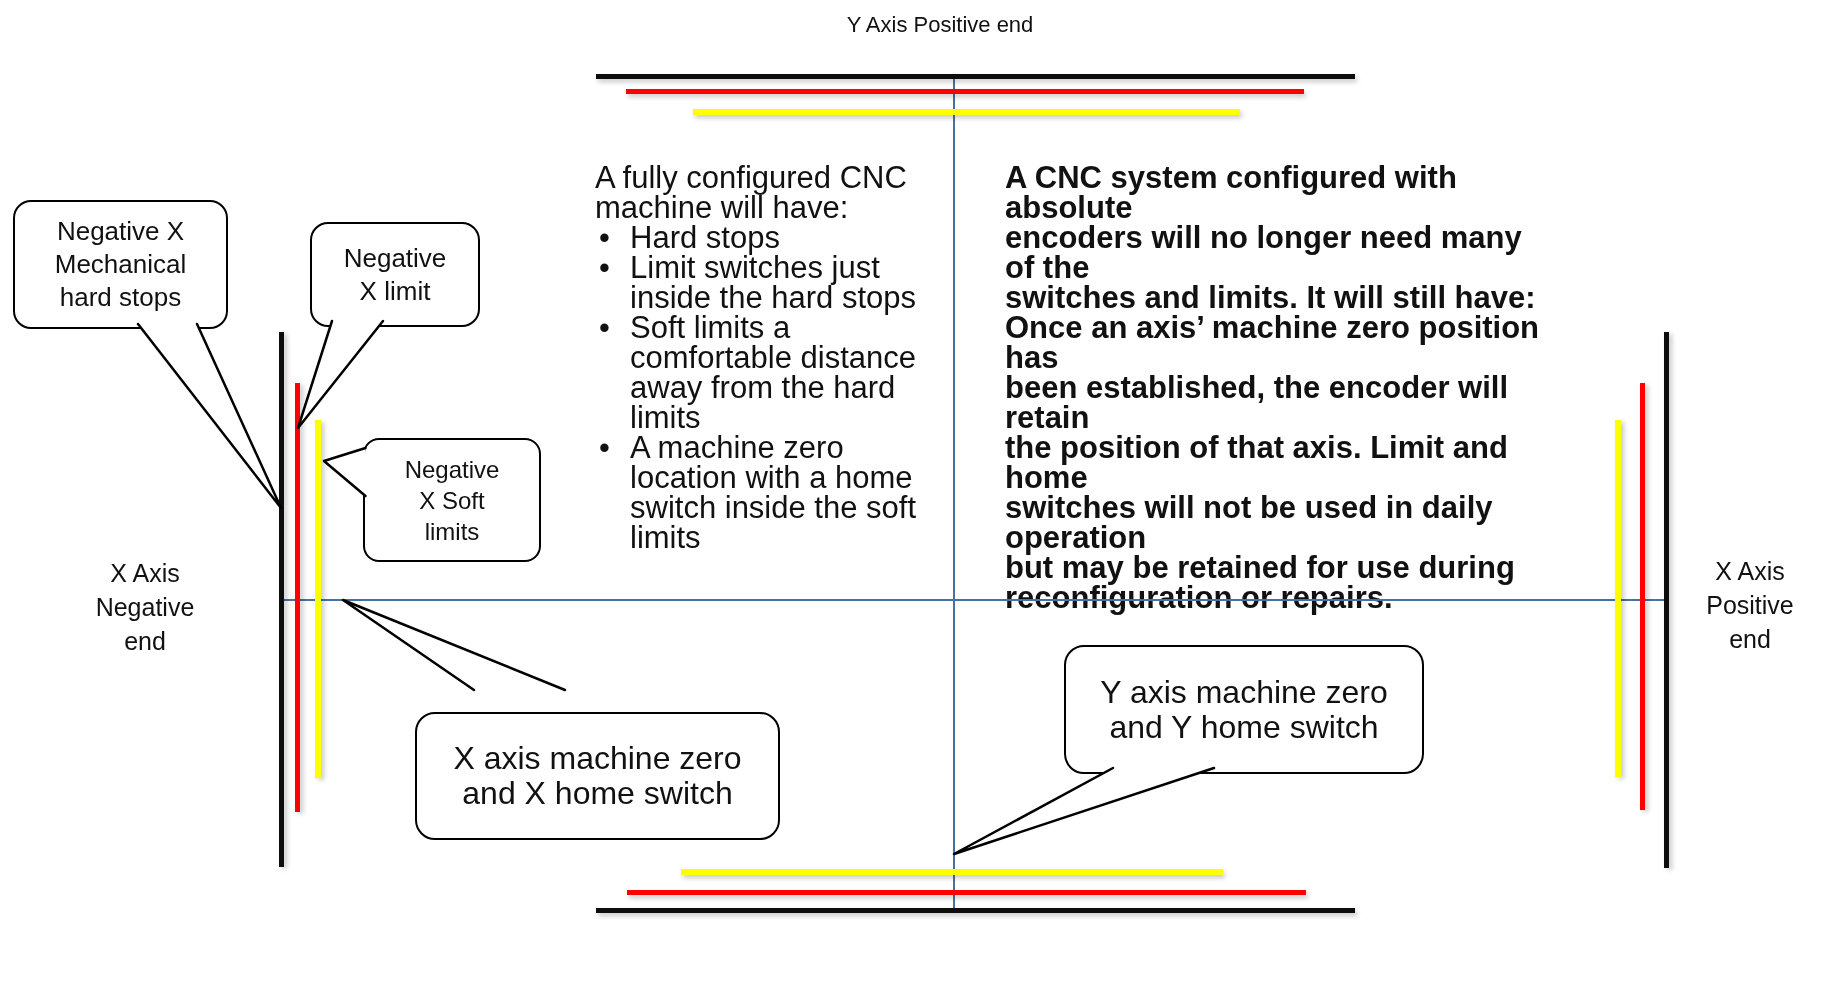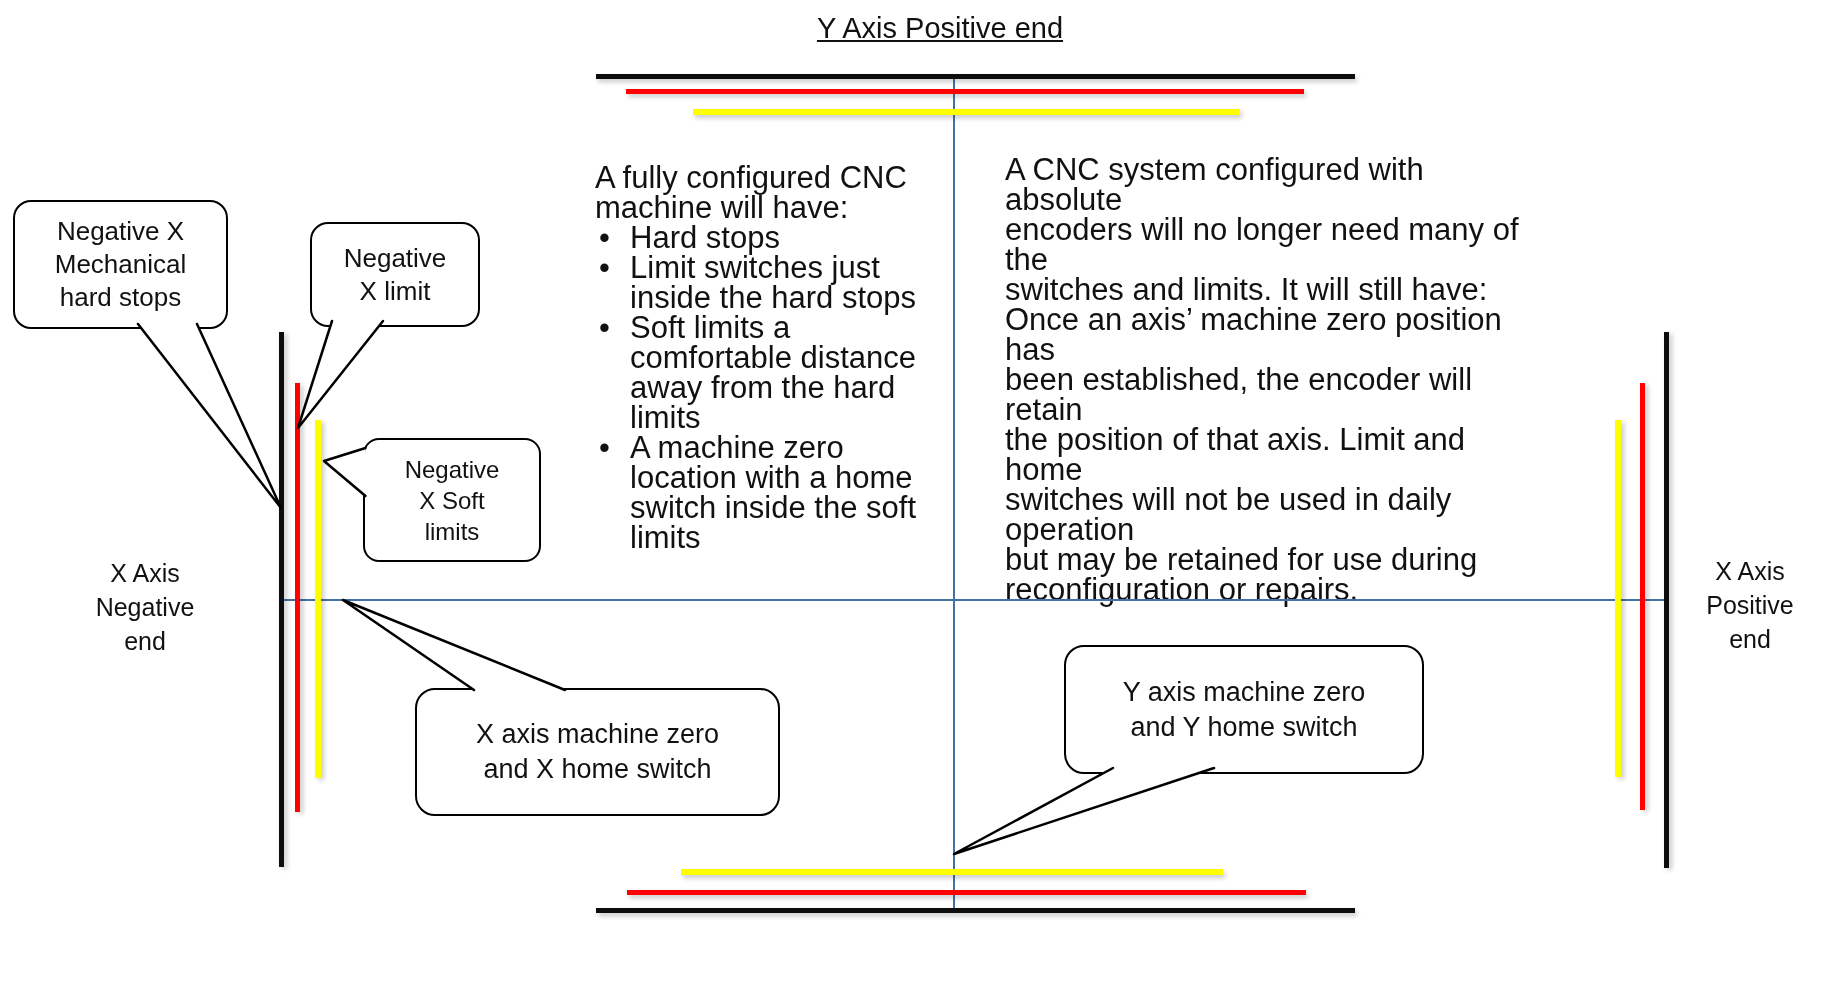--- a/index.html
+++ b/index.html
@@ -10,30 +10,30 @@
   
   .hline,.vline{position:absolute;}
   .hline{box-shadow:2px 3px 5px rgba(0,0,0,0.22);}
   .vline{box-shadow:3px 2px 5px rgba(0,0,0,0.22);}
   .black{background:#0d0d0d;}
   .red{background:#ff0000;}
   .yellow{background:#ffff00;}
   
   .axis{position:absolute;background:#4472a4;}
   
-  .title{position:absolute;font-size:29px;text-align:center;white-space:pre-line;text-decoration:underline;}
+  .title{position:absolute;font-size:22px;text-align:center;white-space:pre-line;}
   .side-label{position:absolute;font-size:25px;line-height:34px;text-align:center;white-space:pre-line;}
   
   .callout{
     position:absolute;background:#fff;border:2.5px solid #000;border-radius:18px;
     display:flex;align-items:center;justify-content:center;text-align:center;
     white-space:pre-line;z-index:3;
   }
   .callout.small{font-size:26px;line-height:33px;}
-  .callout.big{font-size:27px;line-height:35px;border-radius:20px;}
+  .callout.big{font-size:32px;line-height:35px;border-radius:20px;}
   
   svg.tails{position:absolute;left:0;top:0;z-index:4;pointer-events:none;}
   svg.tails path{fill:#ffffff;stroke:#000;stroke-width:2.5;stroke-linejoin:round;stroke-linecap:round;}
   
   .tblock{position:absolute;font-size:31px;line-height:30px;}
   .tblock .intro,.tblock .outro{white-space:pre-line;}
   .tblock ul{list-style:none;margin:0;padding:0;}
   .tblock li{position:relative;padding-left:35px;white-space:pre-line;}
   .tblock li::before{content:"\2022";position:absolute;left:4px;top:0;}
   .z1{z-index:1}.z2{z-index:2}
@@ -71,21 +71,21 @@
   <div class="vline yellow z2" style="left:1615px;top:420px;width:6px;height:357px;"></div>
 
   <div class="callout small" style="left:13px;top:200px;width:211px;height:125px;">Negative X
 Mechanical
 hard stops</div>
   <div class="callout small" style="left:310px;top:222px;width:166px;height:101px;">Negative
 X limit</div>
   <div class="callout small" style="left:363px;top:438px;width:174px;height:120px;font-size:24px;line-height:31px;border-radius:16px;">Negative
 X Soft
 limits</div>
-  <div class="callout big" style="left:415px;top:688px;width:361px;height:124px;">X axis machine zero
+  <div class="callout big" style="left:415px;top:712px;width:361px;height:124px;">X axis machine zero
 and X home switch</div>
   <div class="callout big" style="left:1064px;top:645px;width:356px;height:125px;">Y axis machine zero
 and Y home switch</div>
 
   <svg class="tails" width="1822" height="1005">
     <path d="M138,324 L281,508 L197,324"></path>
     <path d="M332,321 L298,428 L383,321"></path>
     <path d="M365.5,448 L324,461 L365.5,496"></path>
     <path d="M474,690 L343,600 L565,690"></path>
     <path d="M1113,768 L954,854 L1214,768"></path>
@@ -102,21 +102,21 @@
 comfortable distance
 away from the hard
 limits</li>
       <li>A machine zero
 location with a home
 switch inside the soft
 limits</li>
     </ul>
   </div>
 
-  <div class="tblock" style="left:1005px;top:155px;width:540px;">
+  <div class="tblock" style="left:1005px;top:163px;width:540px;font-weight:bold;">
     <div class="intro">A CNC system configured with absolute
 encoders will no longer need many of the
 switches and limits. It will still have:</div>
     <div class="outro">Once an axis’ machine zero position has
 been established, the encoder will retain
 the position of that axis. Limit and home
 switches will not be used in daily operation
 but may be retained for use during
 reconfiguration or repairs.</div>
   </div>

